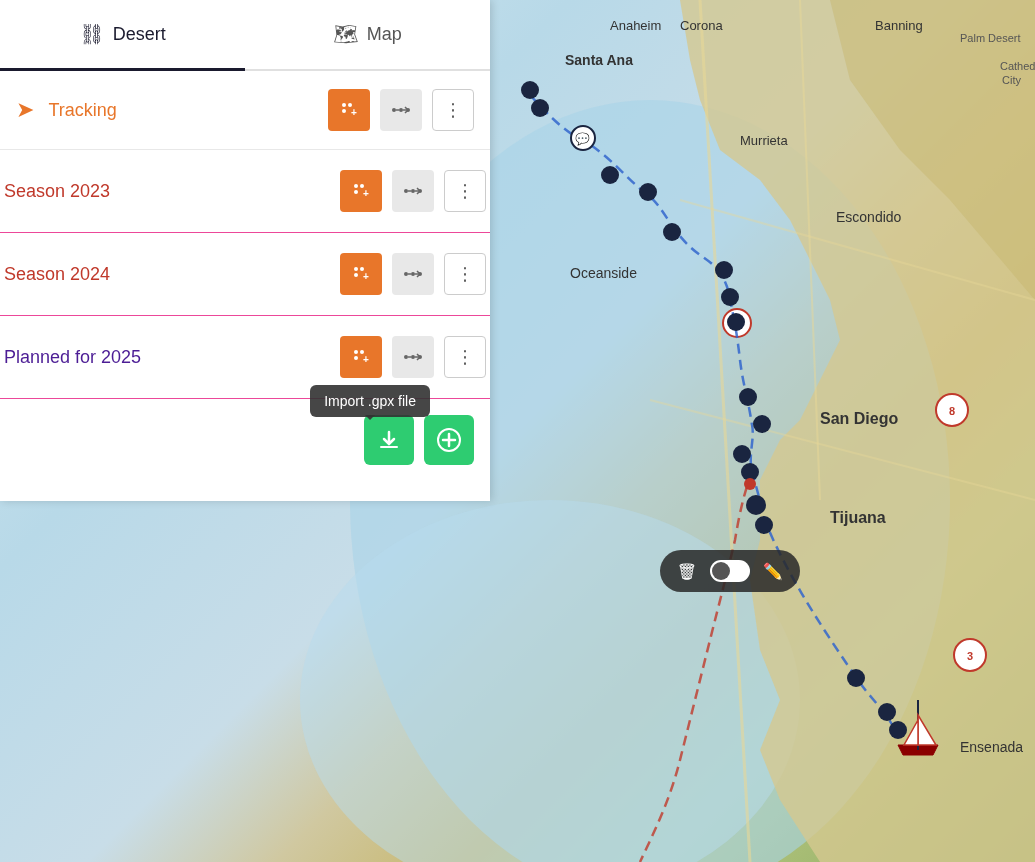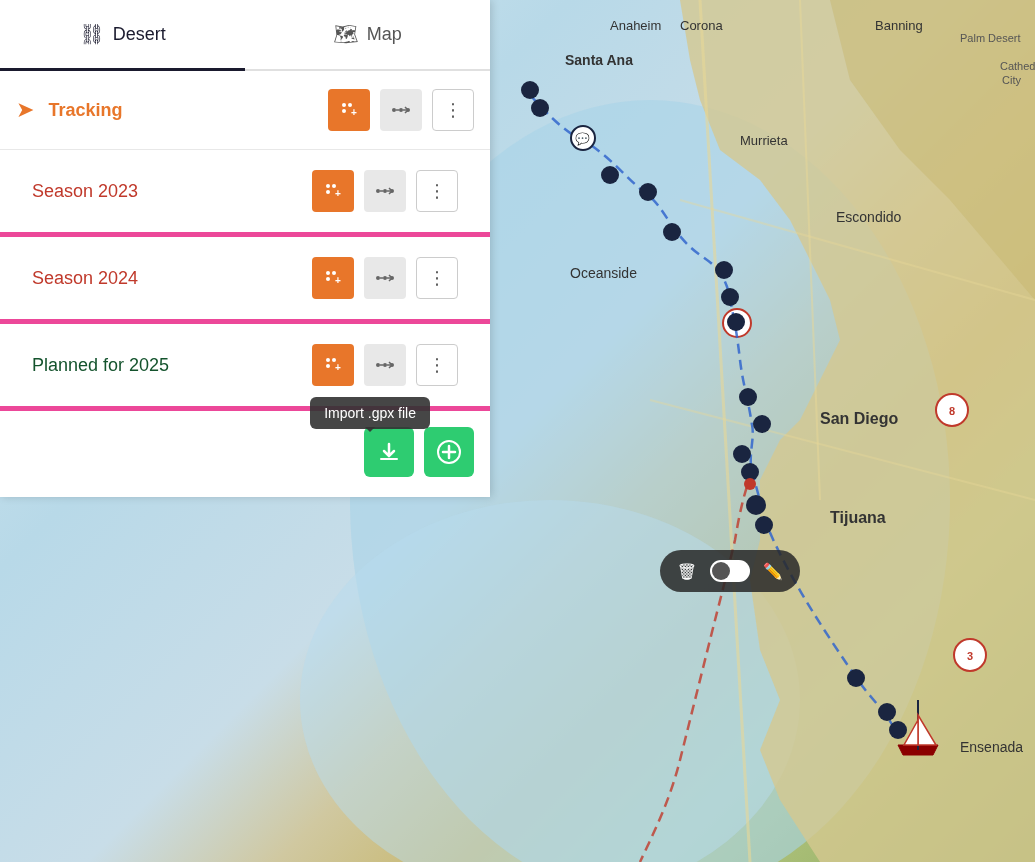--- a/index.html
+++ b/index.html
@@ -73,41 +73,41 @@
     .tracking-icon {
       color: #e8762a;
       font-size: 22px;
       margin-right: 4px;
     }
 
     .tracking-label {
       flex: 1;
       font-size: 18px;
       color: #e8762a;
-      font-weight: 700;
+      font-weight: 400;
     }
 
     
     .season-row {
       display: flex;
       align-items: center;
-      padding: 20px 32px;
-      border-bottom: 5px solid #ec4899;
+      padding: 20px 4px;
+      border-bottom: 1px solid #ec4899;
       gap: 10px;
     }
 
     .season-label {
       flex: 1;
       font-size: 18px;
       font-weight: 500;
     }
 
     .season-2023 { color: #c0392b; }
     .season-2022 { color: #c0392b; }
-    .planned-2025 { color: #14532d; }
+    .planned-2025 { color: #4c1d95; }
 
     
     .btn-orange {
       width: 42px; height: 42px;
       background: #e8762a;
       border: none;
       border-radius: 4px;
       cursor: pointer;
       display: flex; align-items: center; justify-content: center;
       color: white;
@@ -134,21 +134,21 @@
       border-radius: 4px;
       cursor: pointer;
       display: flex; align-items: center; justify-content: center;
       color: #555;
       font-size: 18px;
       flex-shrink: 0;
     }
 
     
     #bottom-actions {
-      padding: 16px 16px 20px;
+      padding: 16px 16px 36px;
       display: flex;
       justify-content: flex-end;
       gap: 10px;
       position: relative;
     }
 
     
     #import-tooltip {
       position: absolute;
       top: -14px;

